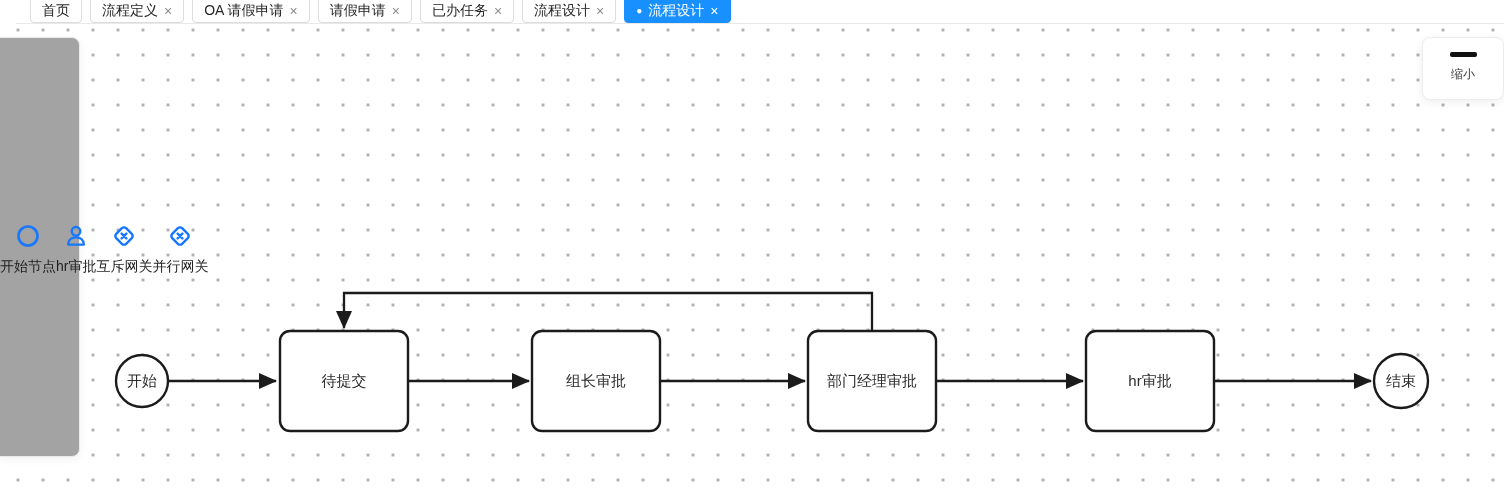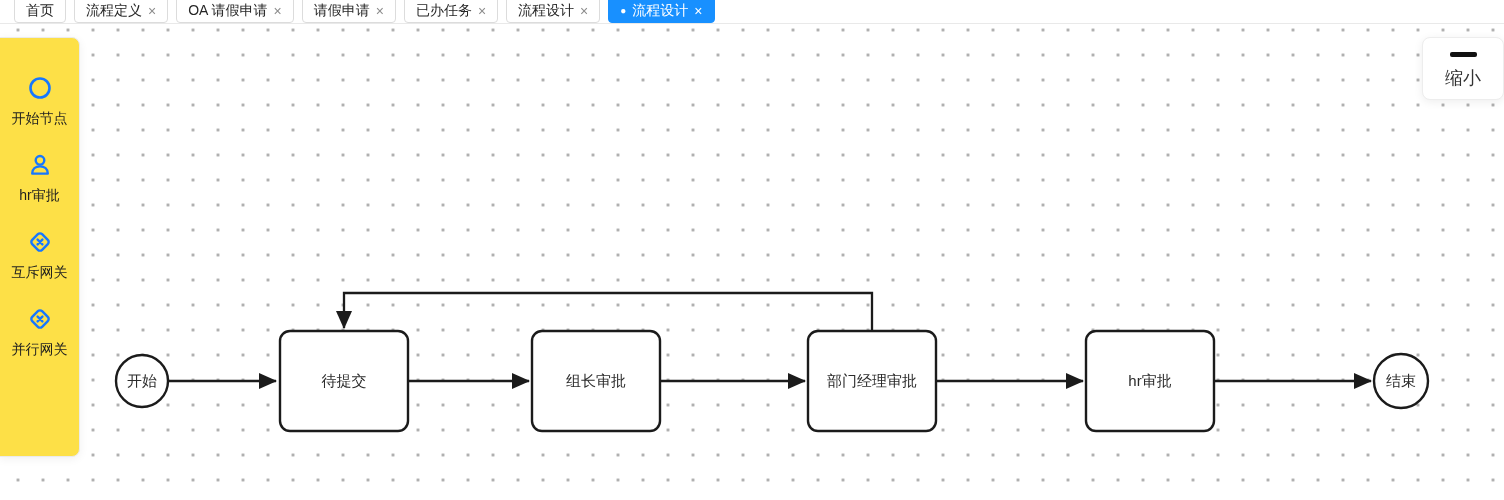--- a/index.html
+++ b/index.html
@@ -31,21 +31,21 @@
   .edge { stroke: #1b1b1b; stroke-width: 2.3; fill: none; }
   .node-shape { fill: #ffffff; stroke: #1b1b1b; stroke-width: 2.4; }
   .node-label {
     font-family: "Liberation Sans", "DejaVu Sans", sans-serif;
     font-size: 15px; fill: #2b2b2b; text-anchor: middle;
   }
 
   
   .tabbar {
     position: absolute;
-    left: 0; top: 0; right: 0;
+    left: 16px; top: 0; right: 0;
     height: 24px;
     background: #fff;
     border-bottom: 1px solid #e9e9e9;
     display: flex;
     align-items: flex-start;
     gap: 8px;
     padding-left: 14px;
     z-index: 4;
   }
   .tab {
@@ -74,29 +74,29 @@
     color: #fff;
   }
   .tab.active .tab-close { color: #fff; }
   .tab-dot { font-size: 10px; line-height: 1; }
 
   
   .palette {
     position: absolute;
     left: -1px; top: 37px;
     width: 81px; height: 420px;
-    background: #fde047;
+    background: #a3a3a3;
     border: 1px solid #ebebeb;
     border-radius: 0 8px 8px 0;
     box-shadow: 0 2px 10px rgba(0,0,0,0.06);
     z-index: 3;
     display: flex;
-    flex-direction: column;
-    align-items: center;
-    padding-top: 37px;
+    flex-direction: row;
+    align-items: center;
+    padding-top: 28px;
   }
   .palette-item {
     height: 77px;
     width: 100%;
     display: flex;
     flex-direction: column;
     align-items: center;
     justify-content: flex-start;
     gap: 9px;
     cursor: grab;
@@ -119,21 +119,21 @@
     flex-direction: column;
     align-items: center;
     cursor: pointer;
   }
   .minus-bar {
     width: 27px; height: 5px;
     background: #111;
     border-radius: 2px;
     margin-top: 14px;
   }
-  .zoom-label { margin-top: 9px; font-size: 18px; color: #333; text-align: center; }
+  .zoom-label { margin-top: 9px; font-size: 12px; color: #333; text-align: center; }
 </style>
 </head>
 <body>
 
 <div class="canvas"></div>
 
 <svg class="diagram" width="1504" height="500" viewBox="0 0 1504 500">
   <defs>
     <marker id="arrowhead" markerUnits="userSpaceOnUse" markerWidth="18" markerHeight="16" refX="17" refY="8" orient="auto">
       <path d="M0,0 L18,8 L0,16 Z" fill="#1b1b1b"></path>

